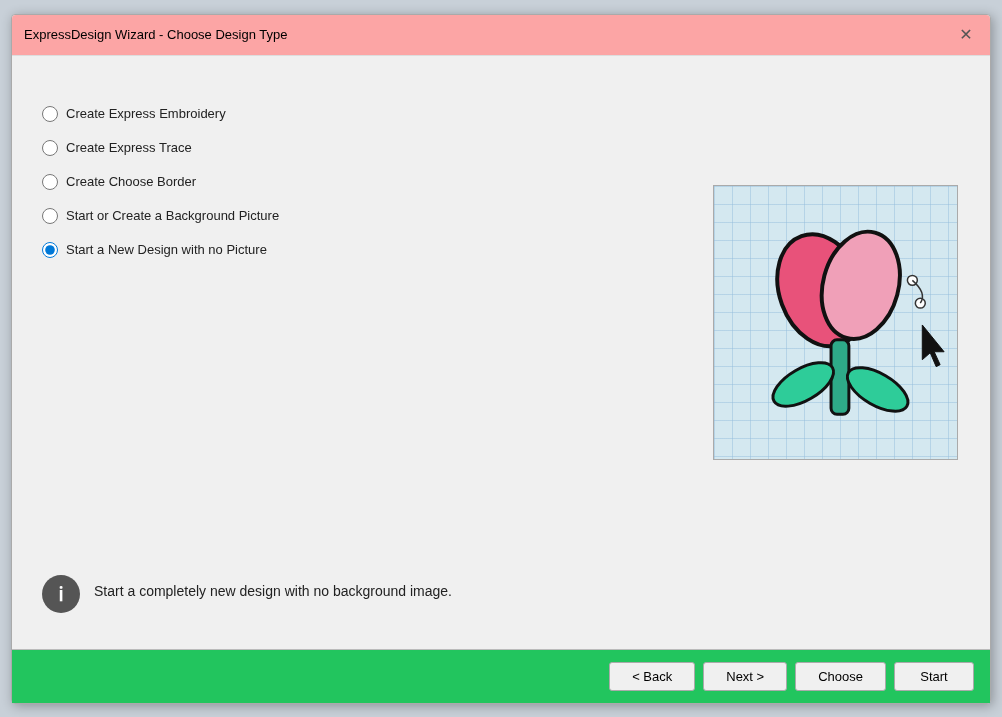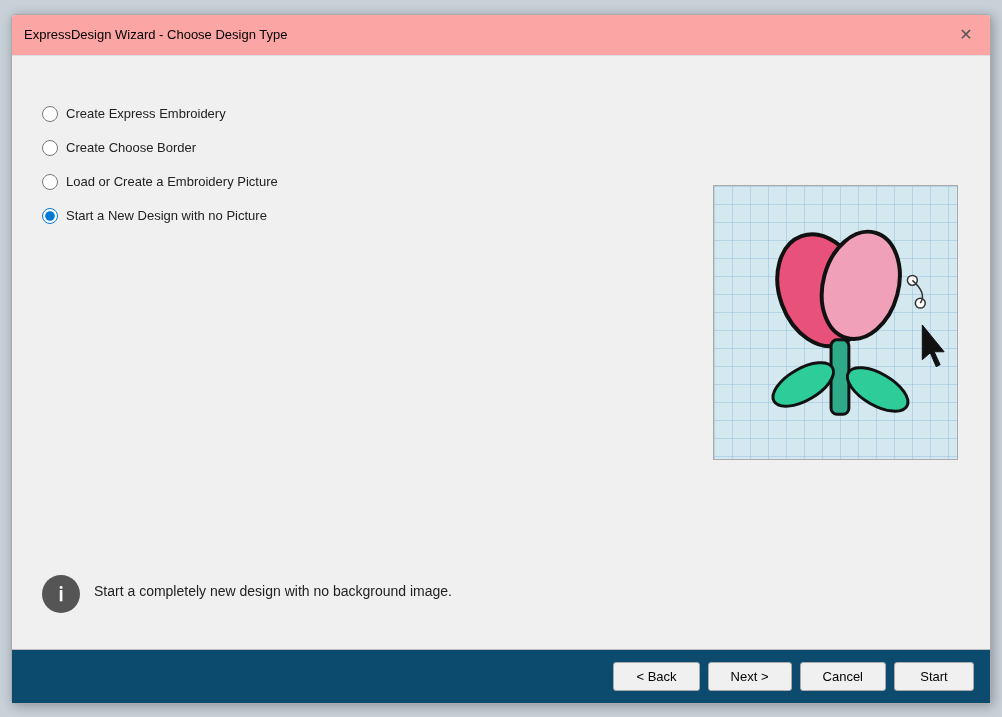--- a/index.html
+++ b/index.html
@@ -163,21 +163,21 @@
       padding-top: 8px;
     }
 
     .dialog-footer {
       border-top: 1px solid #bbb;
       padding: 12px 16px;
       display: flex;
       align-items: center;
       justify-content: flex-end;
       gap: 8px;
-      background: #0c4a6e;
+      background: #22c55e;
     }
 
     .footer-btn {
       padding: 6px 22px;
       font-size: 13px;
       border: 1px solid #aaa;
       background: #f0f0f0;
       border-radius: 3px;
       cursor: pointer;
       min-width: 80px;
@@ -196,29 +196,33 @@
   <div class="dialog-body">
     <div class="main-content">
 
       <div class="options-panel">
 
         <label class="radio-option">
           <input type="radio" name="design-type" style="">
           <span class="radio-label">Create Express Embroidery</span>
         </label>
 
+        <label class="radio-option">
+          <input type="radio" name="design-type" style="">
+          <span class="radio-label">Create Express Trace</span>
+        </label>
 
         <label class="radio-option">
           <input type="radio" name="design-type" style="">
           <span class="radio-label">Create Choose Border</span>
         </label>
 
         <label class="radio-option">
           <input type="radio" name="design-type" style="">
-          <span class="radio-label">Load or Create a Embroidery Picture</span>
+          <span class="radio-label">Start or Create a Background Picture</span>
         </label>
 
 
         <label class="radio-option">
           <input type="radio" name="design-type" checked="" style="">
           <span class="radio-label">Start a New Design with no Picture</span>
         </label>
 
       </div>
 
@@ -253,16 +257,16 @@
         <span>ℹ</span>
       </div>
       <span class="info-text">Start a completely new design with no background image.</span>
     </div>
 
   </div>
 
   <div class="dialog-footer">
     <button class="footer-btn">&lt; Back</button>
     <button class="footer-btn">Next &gt;</button>
-    <button class="footer-btn">Cancel</button>
+    <button class="footer-btn">Choose</button>
     <button class="footer-btn">Start</button>
   </div>
 </div>
 
 </body></html>

